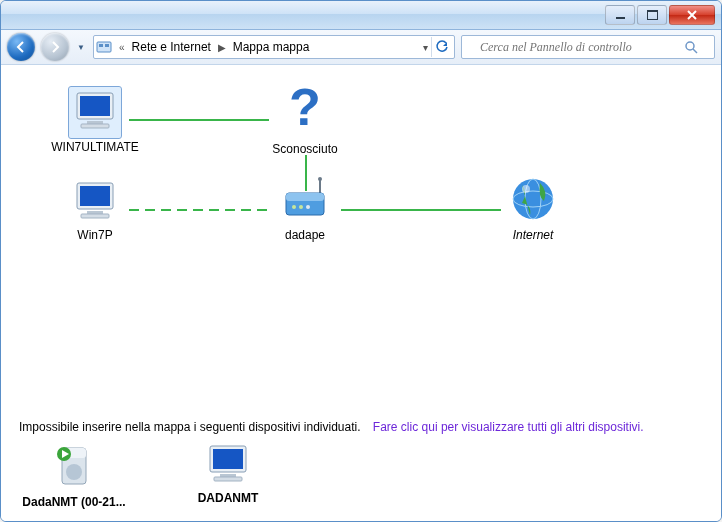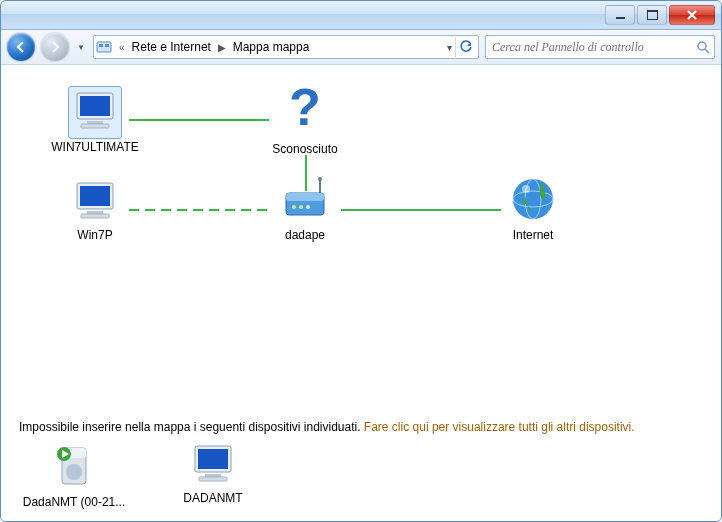--- a/index.html
+++ b/index.html
@@ -14,31 +14,31 @@
   .navbar{height:34px;background:linear-gradient(to bottom,#f4f8fd,#e6eef8);border-bottom:1px solid #c2d5ea;display:flex;align-items:center;padding:0 6px;gap:6px;}
   .navbtn{width:28px;height:28px;border-radius:50%;display:flex;align-items:center;justify-content:center;}
   .back{background:radial-gradient(circle at 35% 30%,#7ab9f5,#1e6bc0 60%,#0d4c92);box-shadow:inset 0 1px 2px rgba(255,255,255,.6),0 0 2px rgba(0,0,0,.4);}
   .fwd{background:radial-gradient(circle at 35% 30%,#e5ecf4,#b7c4d2 60%,#8f9eae);box-shadow:inset 0 1px 2px rgba(255,255,255,.6),0 0 2px rgba(0,0,0,.3);}
   .navbtn svg{stroke:#fff;stroke-width:2;fill:none;}
   .dd{width:12px;color:#3b5f86;font-size:8px;text-align:center;}
   .address{flex:1;height:22px;border:1px solid #9db8d8;background:#fff;display:flex;align-items:center;padding:0 2px;gap:4px;border-radius:2px;}
   .addr-icon{width:16px;height:16px;}
   .chev{font-size:10px;color:#555;padding:0 3px;}
   .refresh{width:20px;height:20px;border-left:1px solid #d0dceb;display:flex;align-items:center;justify-content:center;margin-left:auto;color:#1e6bc0;}
-  .search{width:220px;height:22px;border:1px solid #9db8d8;background:#fff;display:flex;align-items:center;padding:0 4px;border-radius:2px;gap:28px;}
+  .search{width:220px;height:22px;border:1px solid #9db8d8;background:#fff;display:flex;align-items:center;padding:0 16px;border-radius:2px;gap:28px;}
   .search input{flex:1;border:none;outline:none;font:italic 12px "Segoe UI";color:#8a8a8a;}
   .content{flex:1;background:#fff;position:relative;padding:18px 22px 10px 34px;overflow:hidden;}
   .maparea{position:relative;height:235px;}
   .node{position:absolute;width:100px;text-align:center;}
   .node .lbl{margin-top:2px;}
   .sel{outline:1px solid #7da7d9;background:rgba(164,206,249,.35);display:inline-block;padding:2px;border-radius:2px;}
   .footer{position:absolute;left:18px;right:18px;bottom:12px;}
   .footermsg{margin-bottom:8px;}
-  .link{color:#a16207;cursor:pointer;}
-  .devrow{display:flex;gap:29px;}
+  .link{color:#6d28d9;cursor:pointer;margin-left:9px;}
+  .devrow{display:flex;gap:44px;font-weight:bold;}
   .dev{width:110px;text-align:center;}
   .dev .lbl{margin-top:2px;white-space:nowrap;overflow:hidden;text-overflow:ellipsis;}
   
   .line{position:absolute;background:#39b54a;}
   .hline{height:2px;}
   .vline{width:2px;}
   .dashh{position:absolute;height:2px;display:flex;gap:6px;}
   .dashh span{width:10px;height:2px;background:#39b54a;}
 </style>
 </head>
@@ -156,21 +156,21 @@
           <circle cx="42" cy="2" r="2" fill="#6b7a89"></circle>
           <rect x="8" y="16" width="38" height="22" rx="3" fill="#4f9de0" stroke="#2a6bab"></rect>
           <rect x="8" y="16" width="38" height="8" rx="3" fill="#8dc3ef"></rect>
           <circle cx="16" cy="30" r="2" fill="#c7e59a"></circle>
           <circle cx="23" cy="30" r="2" fill="#c7e59a"></circle>
           <circle cx="30" cy="30" r="2" fill="#dde8f3"></circle>
         </svg>
         <div class="lbl">dadape</div>
       </div>
 
-      <div class="node" style="top:92px;left:448px;">
+      <div class="node" style="top:92px;left:448px;font-style:italic;">
         <svg width="50" height="48" viewBox="0 0 50 48">
           <circle cx="25" cy="24" r="20" fill="#3a8fe0"></circle>
           <ellipse cx="25" cy="24" rx="20" ry="8" fill="none" stroke="#9fd2f7" stroke-width="1"></ellipse>
           <ellipse cx="25" cy="24" rx="8" ry="20" fill="none" stroke="#9fd2f7" stroke-width="1"></ellipse>
           <path d="M14 10 Q20 18 14 28 Q24 30 22 40" fill="#3fa546"></path>
           <path d="M32 8 Q40 16 36 26 Q30 22 32 8" fill="#3fa546"></path>
           <circle cx="18" cy="14" r="4" fill="rgba(255,255,255,.5)"></circle>
         </svg>
         <div class="lbl">Internet</div>
       </div>

